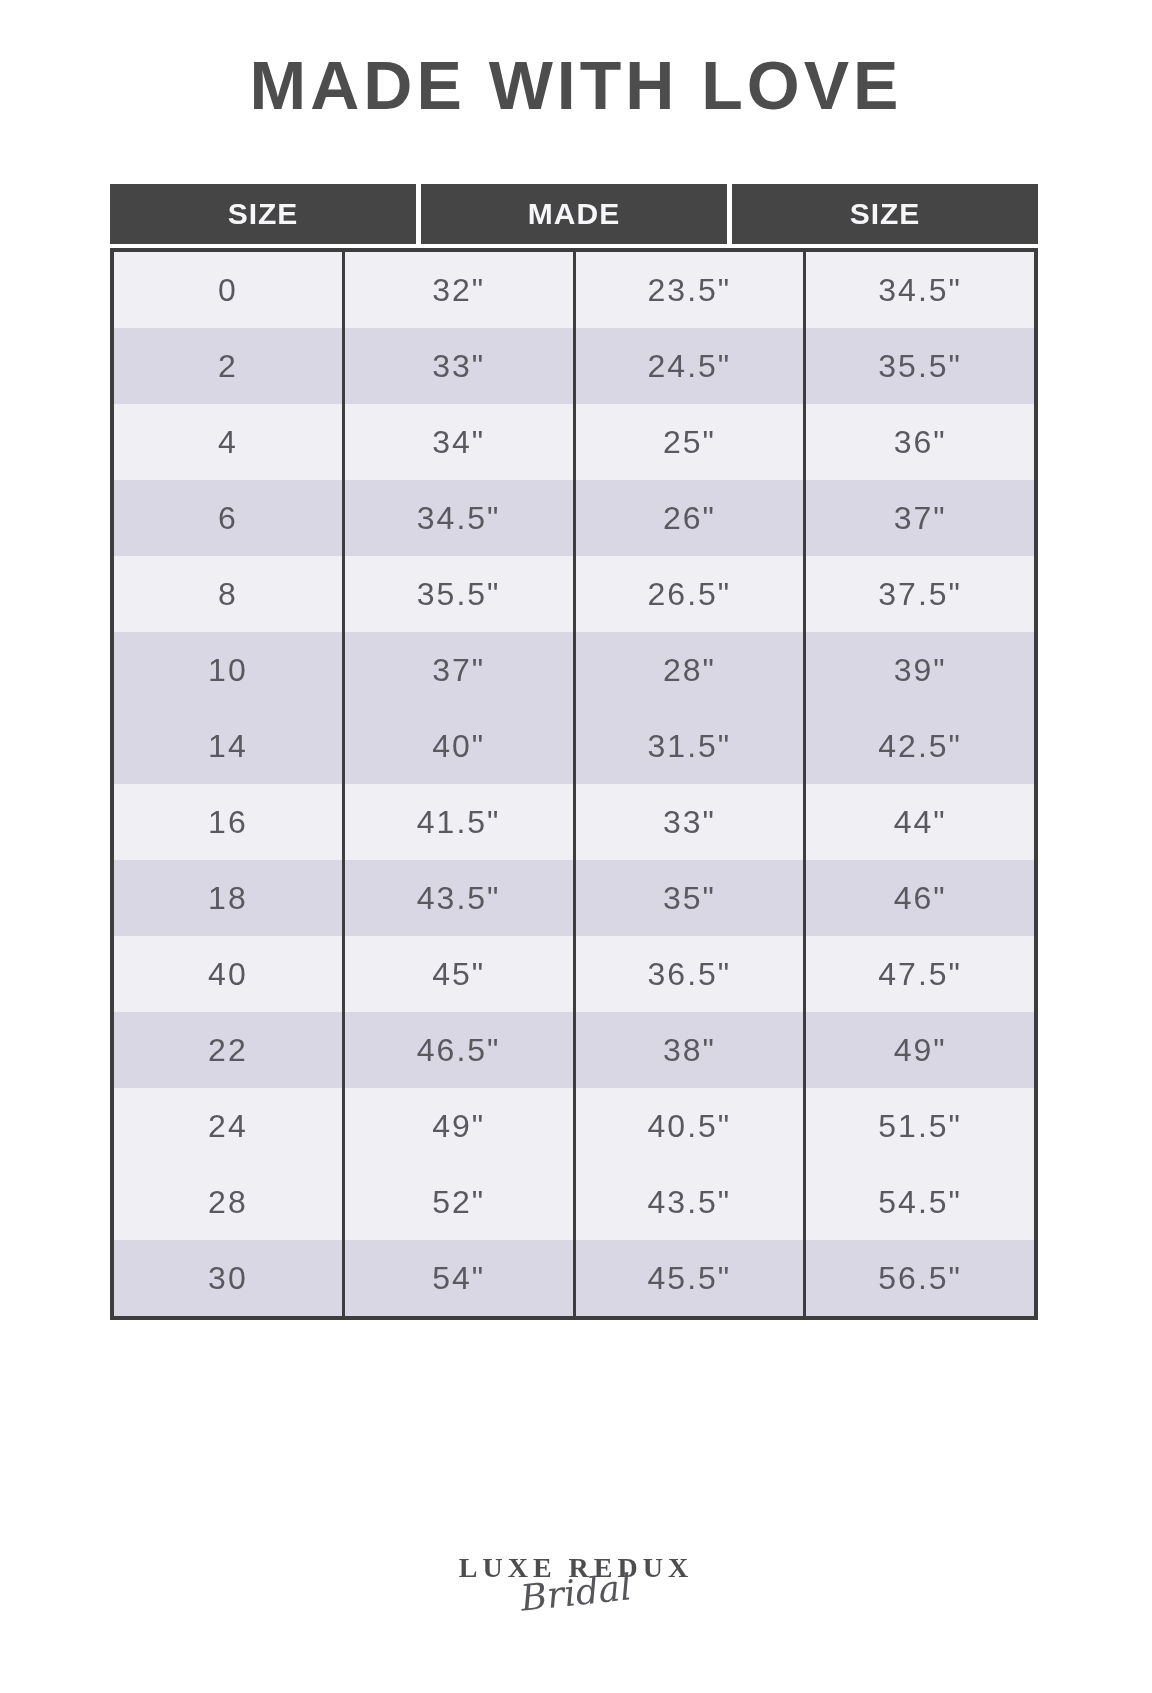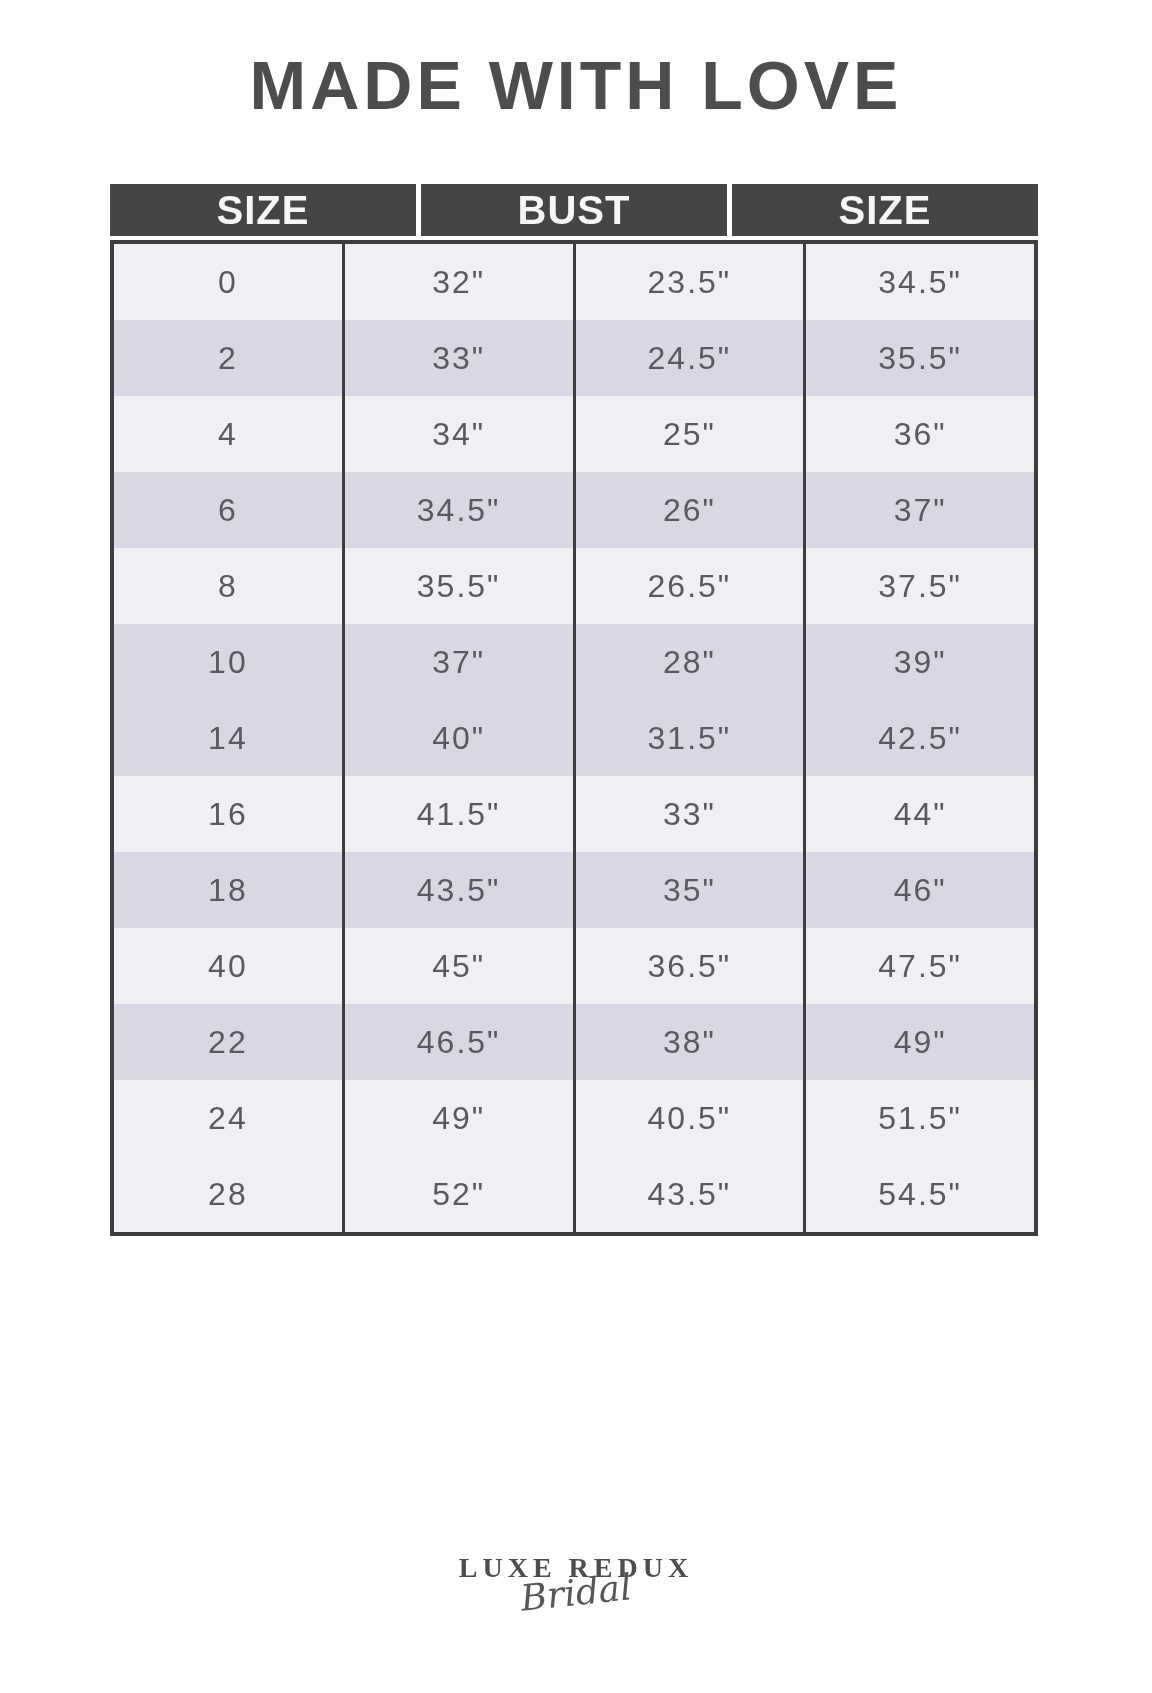--- a/index.html
+++ b/index.html
@@ -19,25 +19,25 @@
     color:var(--title-text,#4d4d4d);
     white-space:nowrap;
   }
   .size-chart {
     position:absolute; left:110px; top:184px; width:928px;
   }
   .thead {
     display:flex; gap:5px; margin-bottom:4px;
   }
   .th {
-    flex:1; height:52px;
+    flex:1; height:60px;
     background:var(--header-bg,#454545);
     color:var(--header-text,#f6f5f8);
     display:flex; align-items:center; justify-content:center;
-    font-size:40px; font-weight:700; letter-spacing:1px;
+    font-size:30px; font-weight:700; letter-spacing:1px;
   }
   .tbody {
     border:4px solid var(--border,#3d3d3d);
   }
   .trow { display:flex; height:76px; }
   .trow.light { background:var(--row-light,#f0eff4); }
   .trow.dark  { background:var(--row-dark,#d8d7e3); }
   .cell {
     flex:1;
     display:flex; align-items:center; justify-content:center;
@@ -65,21 +65,21 @@
   }
 </style>
 </head>
 <body>
 
 <h1 class="page-title">MADE WITH LOVE</h1>
 
 <div class="size-chart">
   <div class="thead">
     <div class="th">SIZE</div>
-    <div class="th">BUST</div>
+    <div class="th">MADE</div>
     <div class="th">SIZE</div>
   </div>
   <div class="tbody" id="table-body">
       <div class="trow light">
         <div class="cell">0</div>
         <div class="cell">32"</div>
         <div class="cell">23.5"</div>
         <div class="cell">34.5"</div>
       </div>
       <div class="trow dark">
@@ -147,19 +147,25 @@
         <div class="cell">49"</div>
         <div class="cell">40.5"</div>
         <div class="cell">51.5"</div>
       </div>
       <div class="trow light">
         <div class="cell">28</div>
         <div class="cell">52"</div>
         <div class="cell">43.5"</div>
         <div class="cell">54.5"</div>
       </div>
+      <div class="trow dark">
+        <div class="cell">30</div>
+        <div class="cell">54"</div>
+        <div class="cell">45.5"</div>
+        <div class="cell">56.5"</div>
+      </div>
     </div>
 </div>
 
 <div class="brand">
   <div class="brand-name">LUXE REDUX</div>
   <div class="brand-tagline">Bridal</div>
 </div>
 
 </body></html>

